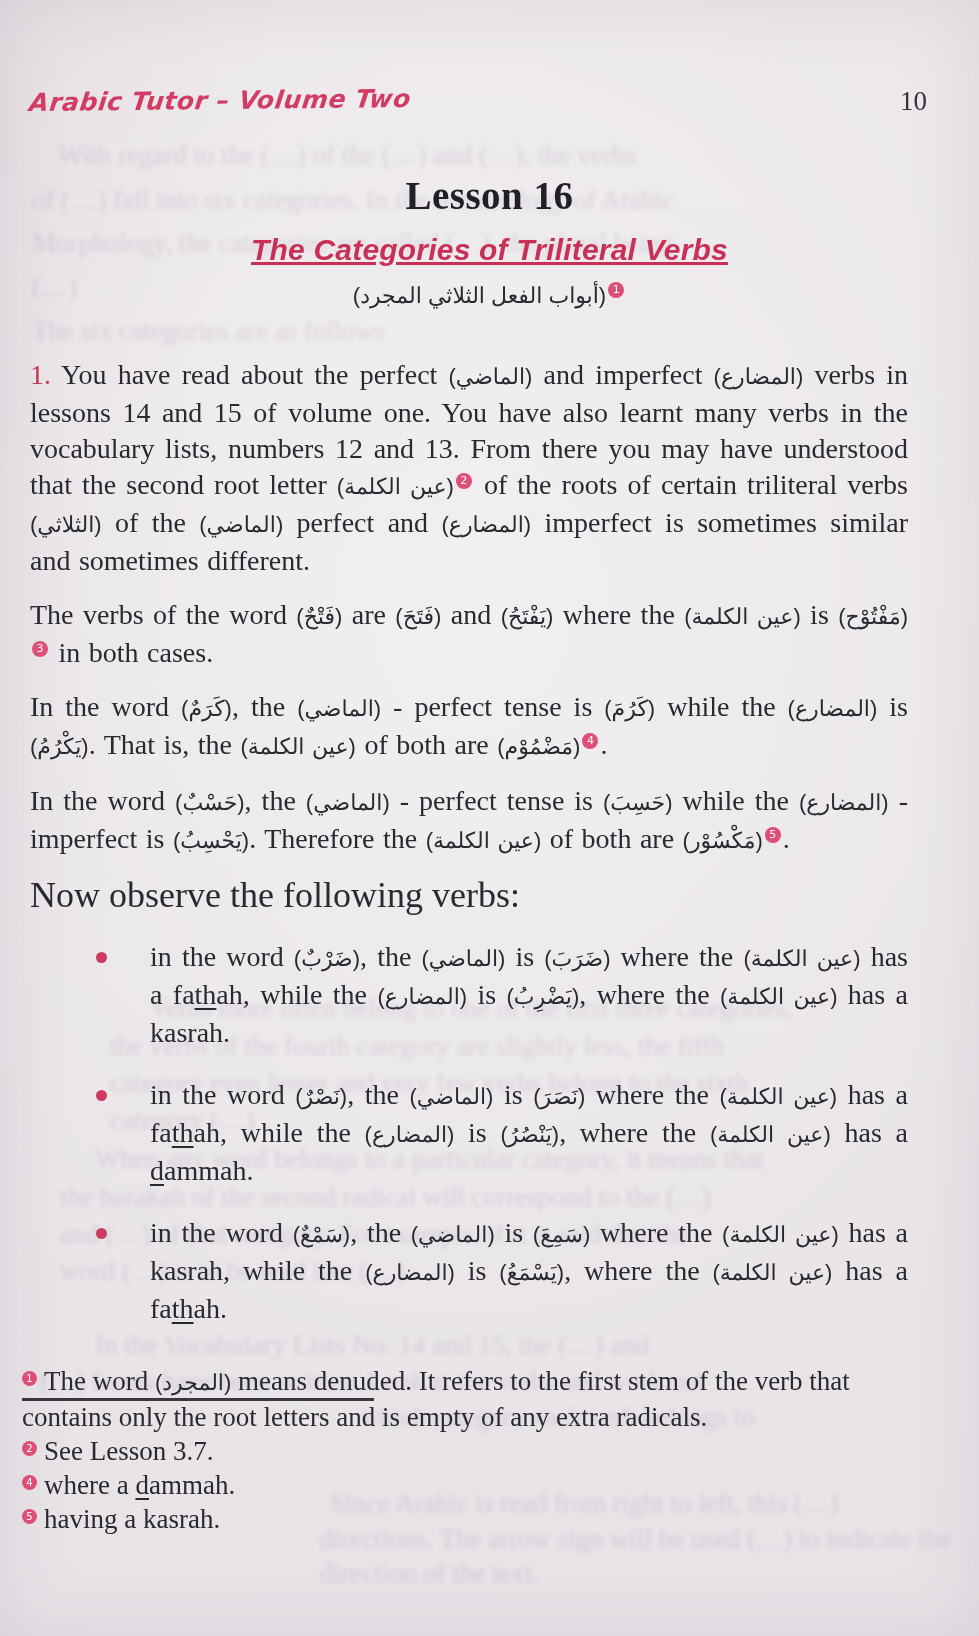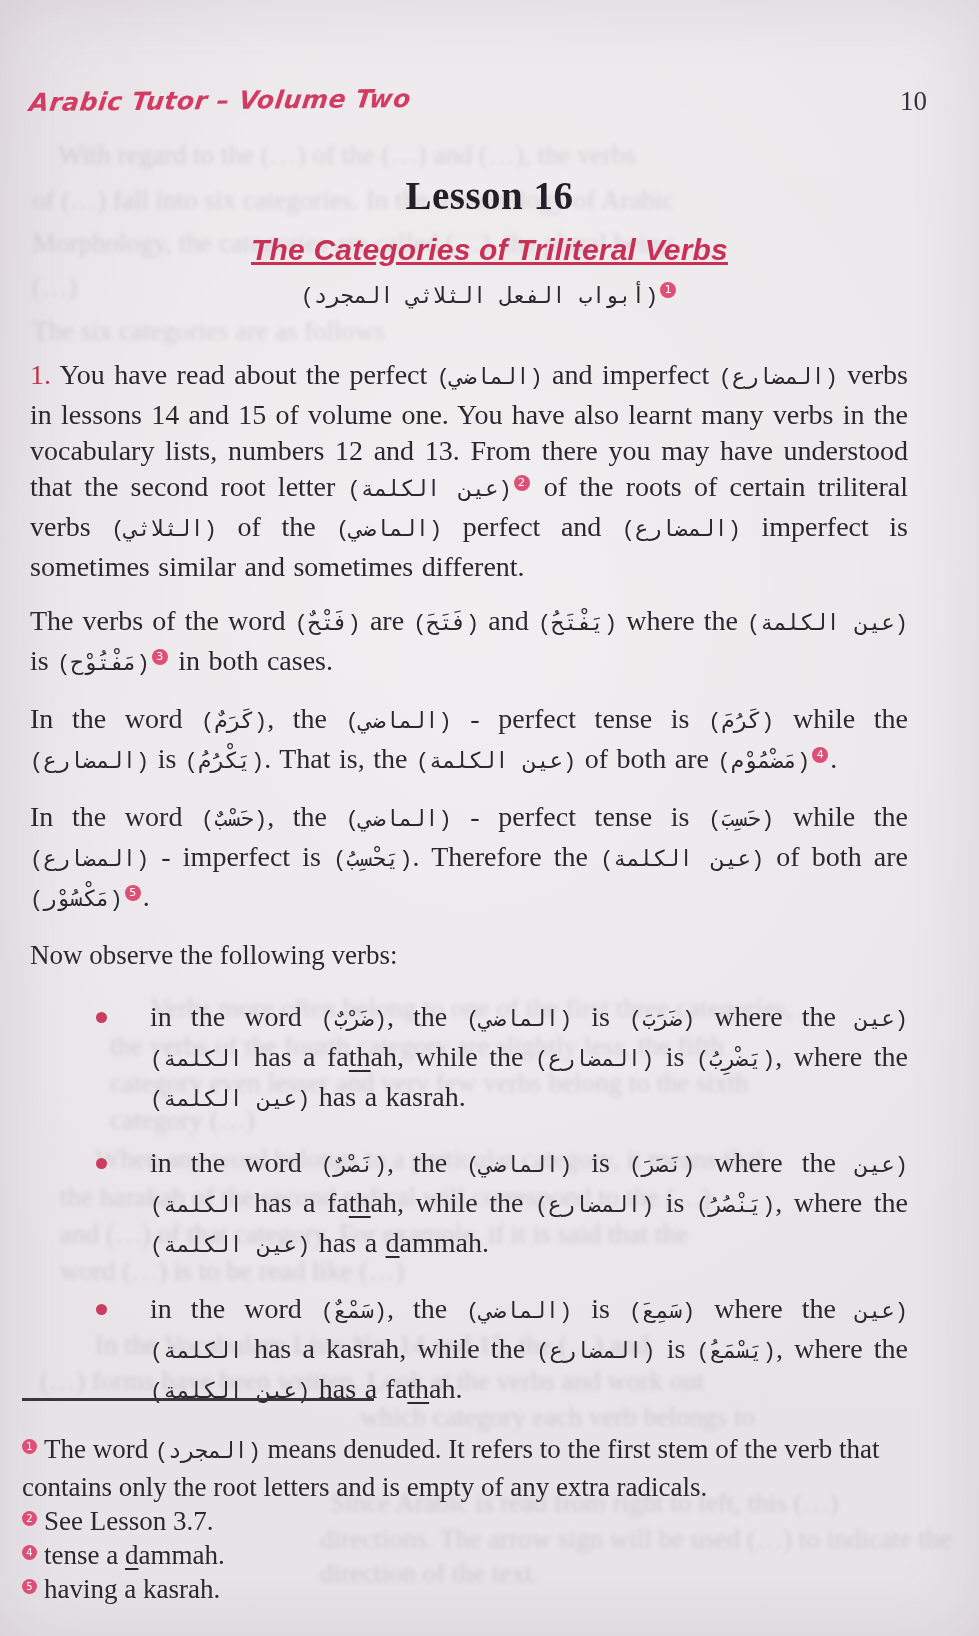--- a/index.html
+++ b/index.html
@@ -49,24 +49,24 @@
     font-style:italic;font-weight:bold;
     font-size:30px;color:#c93055;letter-spacing:0.2px;text-decoration:underline;
   }
   .arabic-heading{margin-top:15px;font-size:24px;color:#2b2930;}
   .content{position:absolute;top:345px;left:30px;width:878px;}
   .body-par{
     margin:12px 0 18px;
     font-size:28px;line-height:36px;
     text-align:justify;word-spacing:1.5px;
   }
-  .observe-line{margin:2px 0 1px;font-size:27px;line-height:36px;}
+  .observe-line{margin:2px 0 1px;font-size:36px;line-height:36px;}
   .seg-num{color:#c4334f;}
   .seg-ar{
-    font-family:Liberation Mono, monospace;
+    font-family:Liberation Sans, sans-serif;
     font-size:22px;
     direction:rtl;unicode-bidi:isolate;
   }
   .seg-sup{
     display:inline-block;width:16px;height:16px;border-radius:50%;
     background:#dd4f76;color:#fff;
     font-family:"DejaVu Sans", sans-serif;
     font-size:11px;line-height:16px;text-align:center;
     vertical-align:10px;margin:0 2px;
   }
@@ -79,21 +79,21 @@
   }
   .bullet-dot{
     position:absolute;left:66px;top:13px;
     width:11px;height:11px;border-radius:50%;
     background:#cc3b60;
   }
   .footnote-rule{
     position:absolute;top:1398px;left:22px;width:352px;
     border:none;border-top:3px solid #3a363f;margin:0;
   }
-  .footnotes{position:absolute;top:1432px;left:22px;width:902px;}
+  .footnotes{position:absolute;top:1364px;left:22px;width:902px;}
   .footnote{
     margin:0;font-size:27px;line-height:34px;text-align:left;color:#2b2930;
   }
   .fn-marker{
     display:inline-block;width:15px;height:15px;border-radius:50%;
     background:#dd4f76;color:#fff;
     font-family:"DejaVu Sans", sans-serif;
     font-size:10px;line-height:15px;text-align:center;
     vertical-align:8px;margin-right:7px;
   }
@@ -157,17 +157,17 @@
         <span><span class="seg-en">in the word </span><span class="seg-ar" dir="rtl">(سَمْعٌ)</span><span class="seg-en">, the </span><span class="seg-ar" dir="rtl">(الماضي)</span><span class="seg-en"> is </span><span class="seg-ar" dir="rtl">(سَمِعَ)</span><span class="seg-en"> where the </span><span class="seg-ar" dir="rtl">(عين الكلمة)</span><span class="seg-en"> has a kasrah, while the </span><span class="seg-ar" dir="rtl">(المضارع)</span><span class="seg-en"> is </span><span class="seg-ar" dir="rtl">(يَسْمَعُ)</span><span class="seg-en">, where the </span><span class="seg-ar" dir="rtl">(عين الكلمة)</span><span class="seg-en"> has a fa</span><span class="seg-u">th</span><span class="seg-en">ah.</span></span>
       </li>
     </ul>
   </div>
 
   <hr class="footnote-rule">
 
   <div class="footnotes">
     <p class="footnote"><span class="fn-marker">1</span><span><span class="seg-en">The word </span><span class="seg-ar" dir="rtl">(المجرد)</span><span class="seg-en"> means denuded. It refers to the first stem of the verb that contains only the root letters and is empty of any extra radicals.</span></span></p>
     <p class="footnote"><span class="fn-marker">2</span><span><span class="seg-en">See Lesson 3.7.</span></span></p>
-    <p class="footnote"><span class="fn-marker">4</span><span><span class="seg-en">tense a </span><span class="seg-u">d</span><span class="seg-en">ammah.</span></span></p>
+    <p class="footnote"><span class="fn-marker">4</span><span><span class="seg-en">where a </span><span class="seg-u">d</span><span class="seg-en">ammah.</span></span></p>
     <p class="footnote"><span class="fn-marker">5</span><span><span class="seg-en">having a kasrah.</span></span></p>
   </div>
 
 </div>
 
 </body></html>

